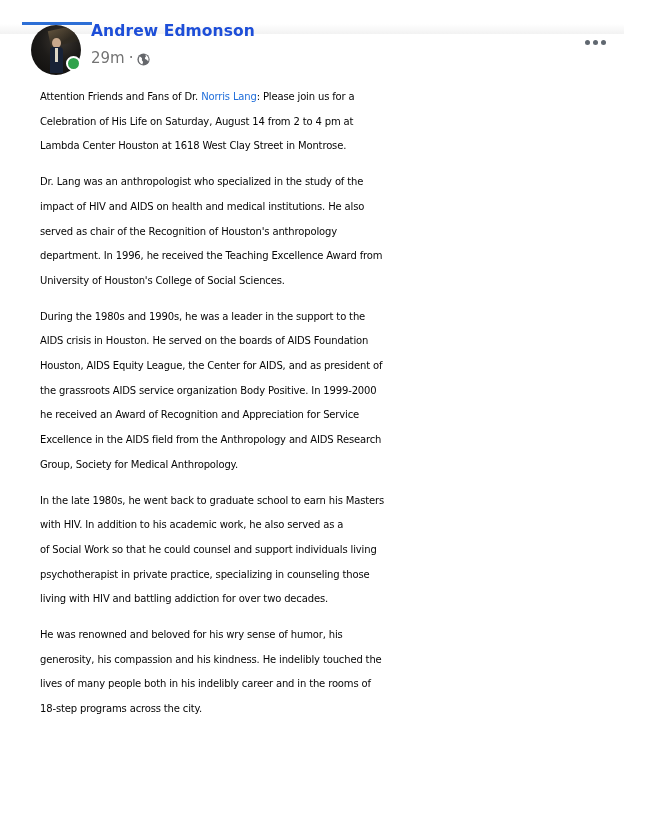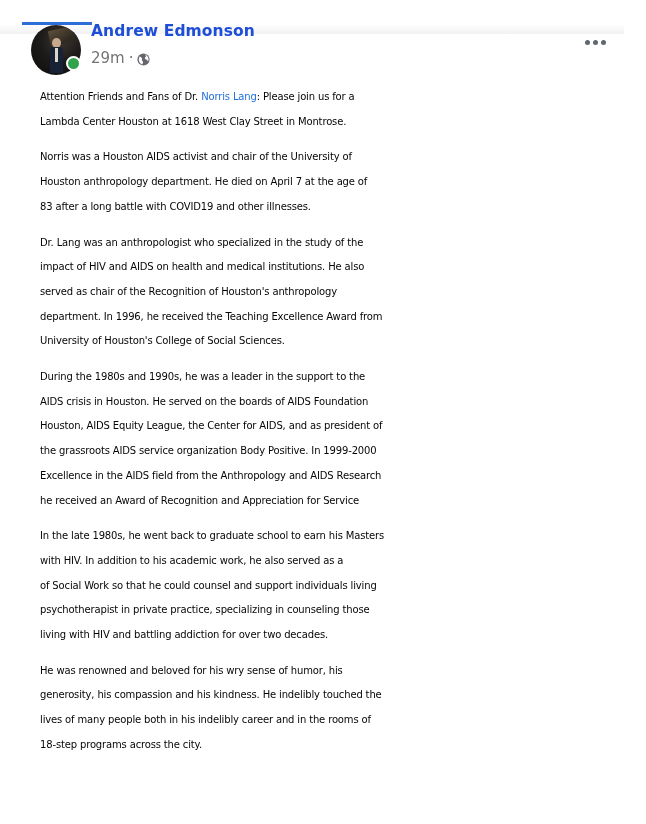--- a/index.html
+++ b/index.html
@@ -197,41 +197,38 @@
 
 <div class="more-button" title="more-horizontal-icon">
   <span></span>
   <span></span>
   <span></span>
 </div>
 
 <div class="post-body">
   <p>
     <span class="line"><span>Attention Friends and Fans of Dr. </span><span class="mention">Norris Lang</span><span>:  Please join us for a</span></span>
+    <span class="line">Celebration of His Life on Saturday, August 14 from 2 to 4 pm at</span>
     <span class="line">Lambda Center Houston at 1618 West Clay Street in Montrose.</span>
-  </p>
-  <p>
-    <span class="line">Norris was a Houston AIDS activist and chair of the University of</span>
-    <span class="line">Houston anthropology department.  He died on April 7 at the age of</span>
-    <span class="line">83 after a long battle with COVID19 and other illnesses.</span>
   </p>
   <p>
     <span class="line">Dr. Lang was an anthropologist who specialized in the study of the</span>
     <span class="line">impact of HIV and AIDS on health and medical institutions. He also</span>
     <span class="line">served as chair of the Recognition of Houston's anthropology</span>
     <span class="line">department. In 1996, he received the Teaching Excellence Award from</span>
     <span class="line">University of Houston's College of Social Sciences.</span>
   </p>
   <p>
     <span class="line">During the 1980s and 1990s, he was a leader in the support to the</span>
     <span class="line">AIDS crisis in Houston.  He served on the boards of AIDS Foundation</span>
     <span class="line">Houston, AIDS Equity League, the Center for AIDS, and as president of</span>
     <span class="line">the grassroots AIDS service organization Body Positive. In 1999-2000</span>
+    <span class="line">he received an Award of Recognition and Appreciation for Service</span>
     <span class="line">Excellence in the AIDS field from the Anthropology and AIDS Research</span>
-    <span class="line">he received an Award of Recognition and Appreciation for Service</span>
+    <span class="line">Group, Society for Medical Anthropology.</span>
   </p>
   <p>
     <span class="line">In the late 1980s, he went back to graduate school to earn his Masters</span>
     <span class="line">with HIV.  In addition to his academic work, he also served as a</span>
     <span class="line">of Social Work so that he could counsel and support individuals living</span>
     <span class="line">psychotherapist in private practice, specializing in counseling those</span>
     <span class="line">living with HIV and battling addiction for over two decades.</span>
   </p>
   <p>
     <span class="line">He was renowned and beloved for his wry sense of humor, his</span>

